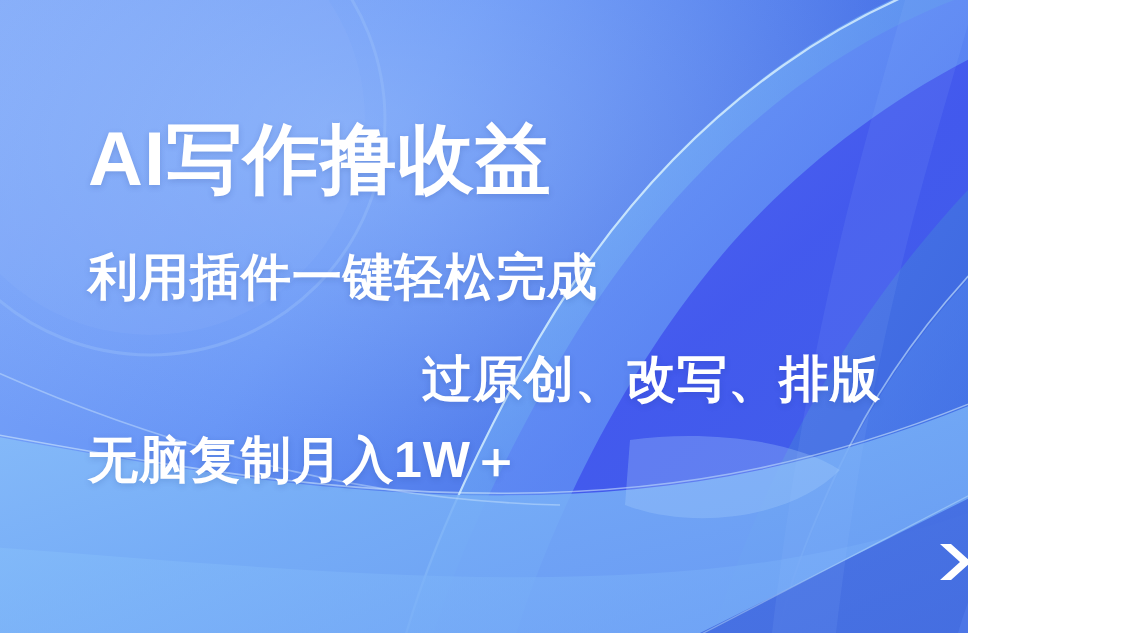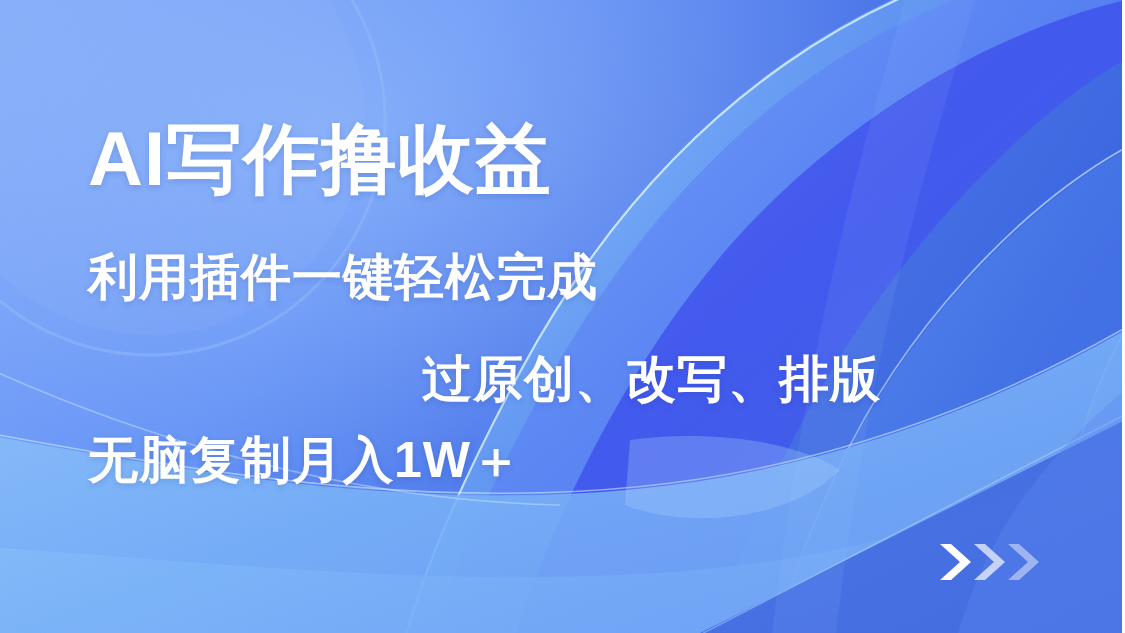--- a/index.html
+++ b/index.html
@@ -2,21 +2,21 @@
 <html><head>
 <meta charset="utf-8">
 <style>
   html, body {
     margin: 0;
     padding: 0;
     background: #ffffff;
   }
   #poster {
     position: relative;
-    width: 1122px;
+    width: 968px;
     height: 633px;
     overflow: hidden;
     font-family: "Liberation Sans", "DejaVu Sans", sans-serif;
     background: #5B8DF4;
   }
   #bg-svg {
     position: absolute;
     inset: 0;
     width: 1125px;
     height: 633px;

